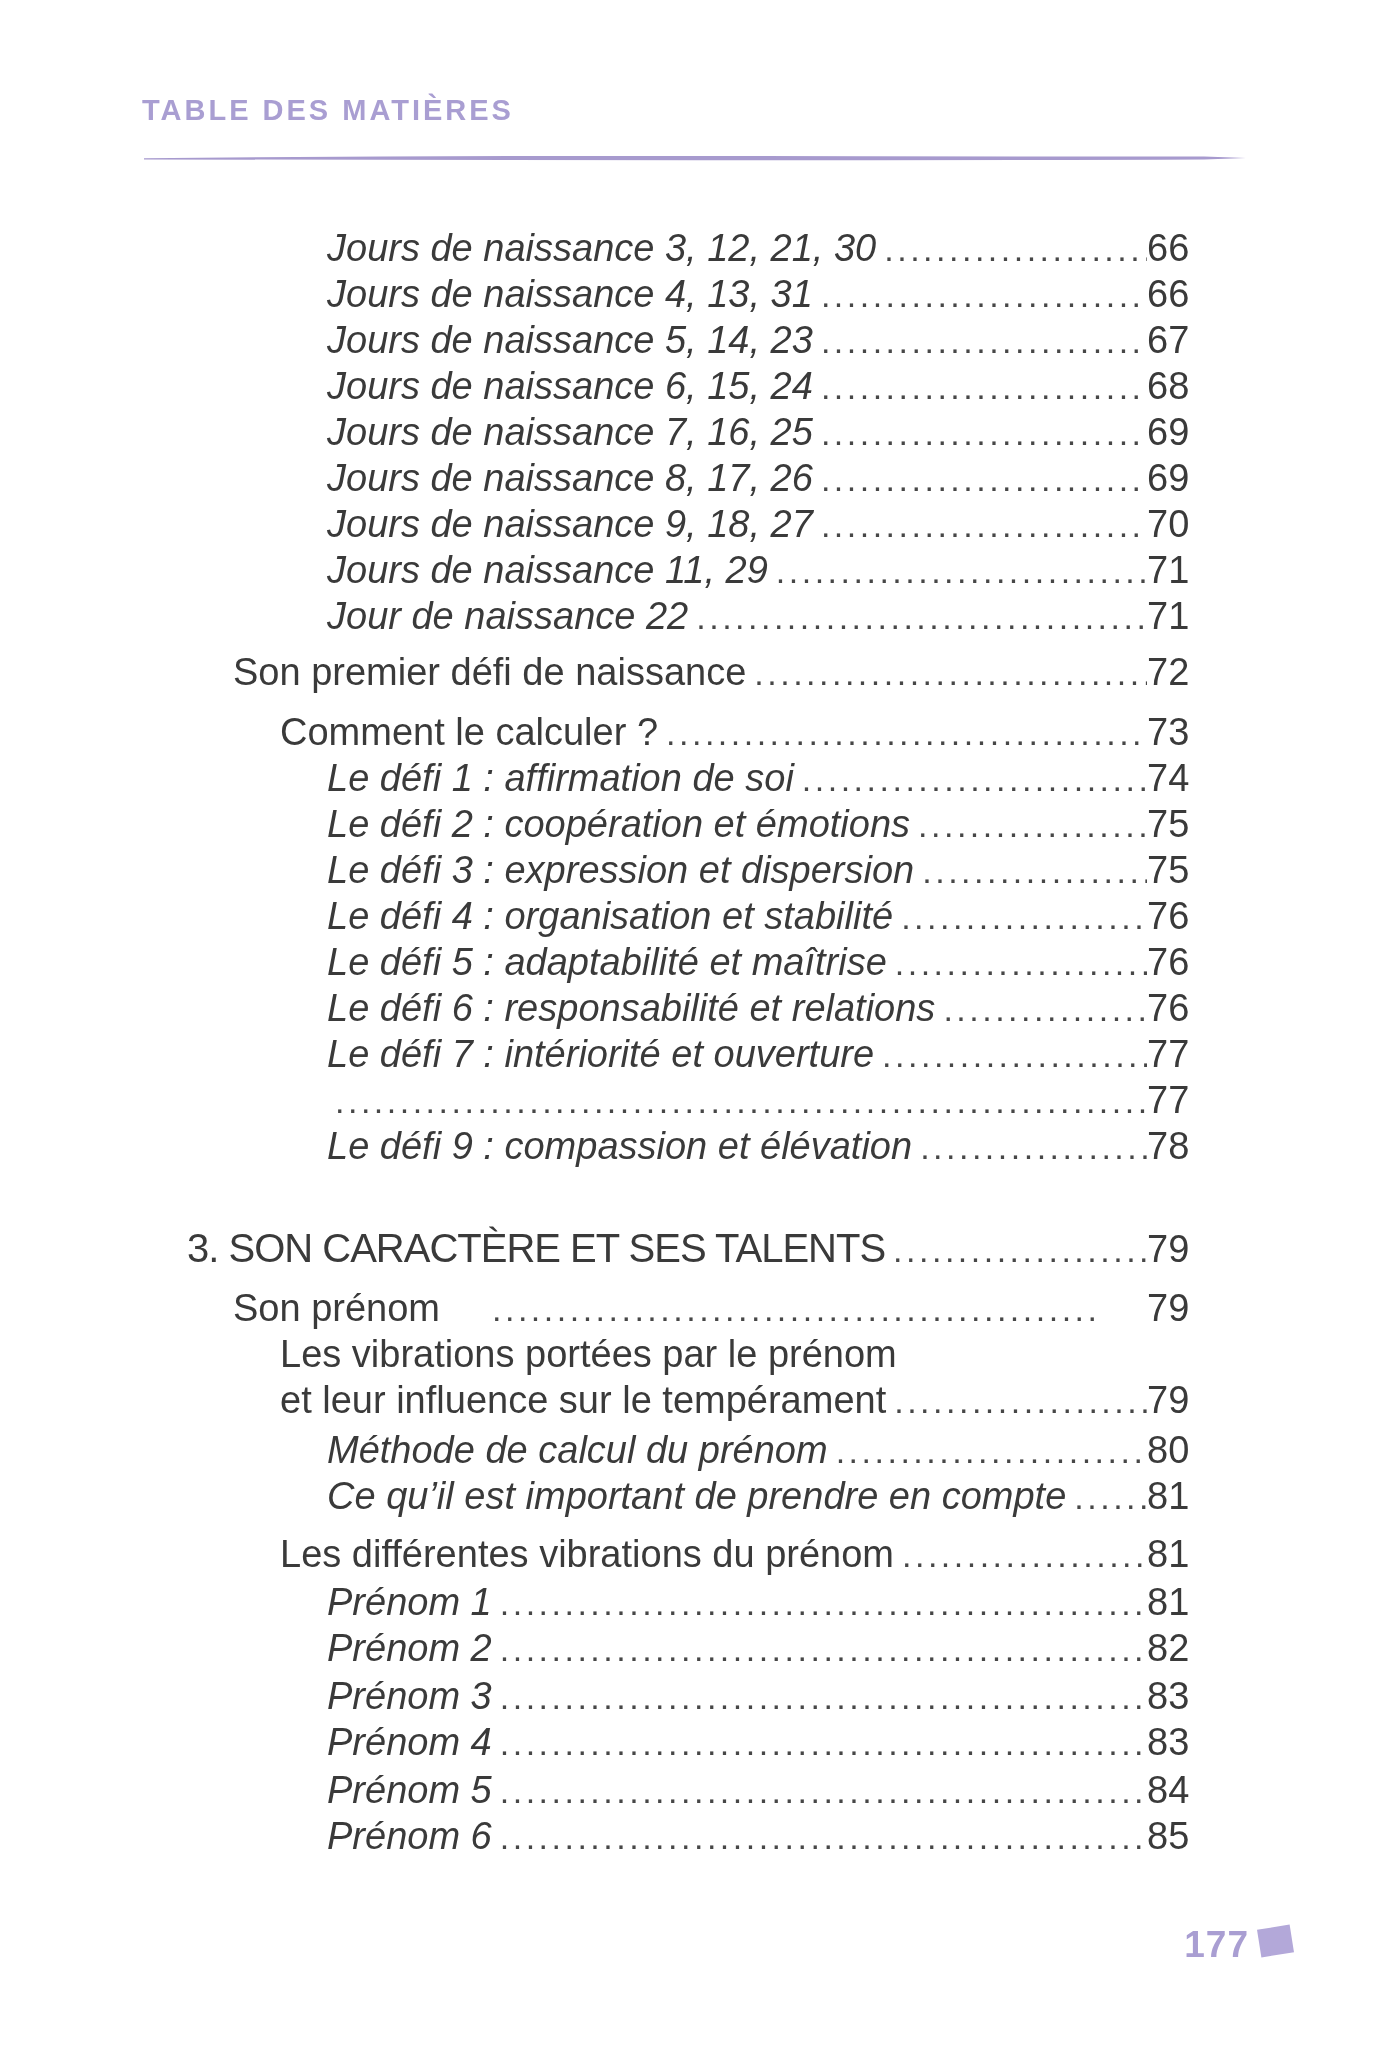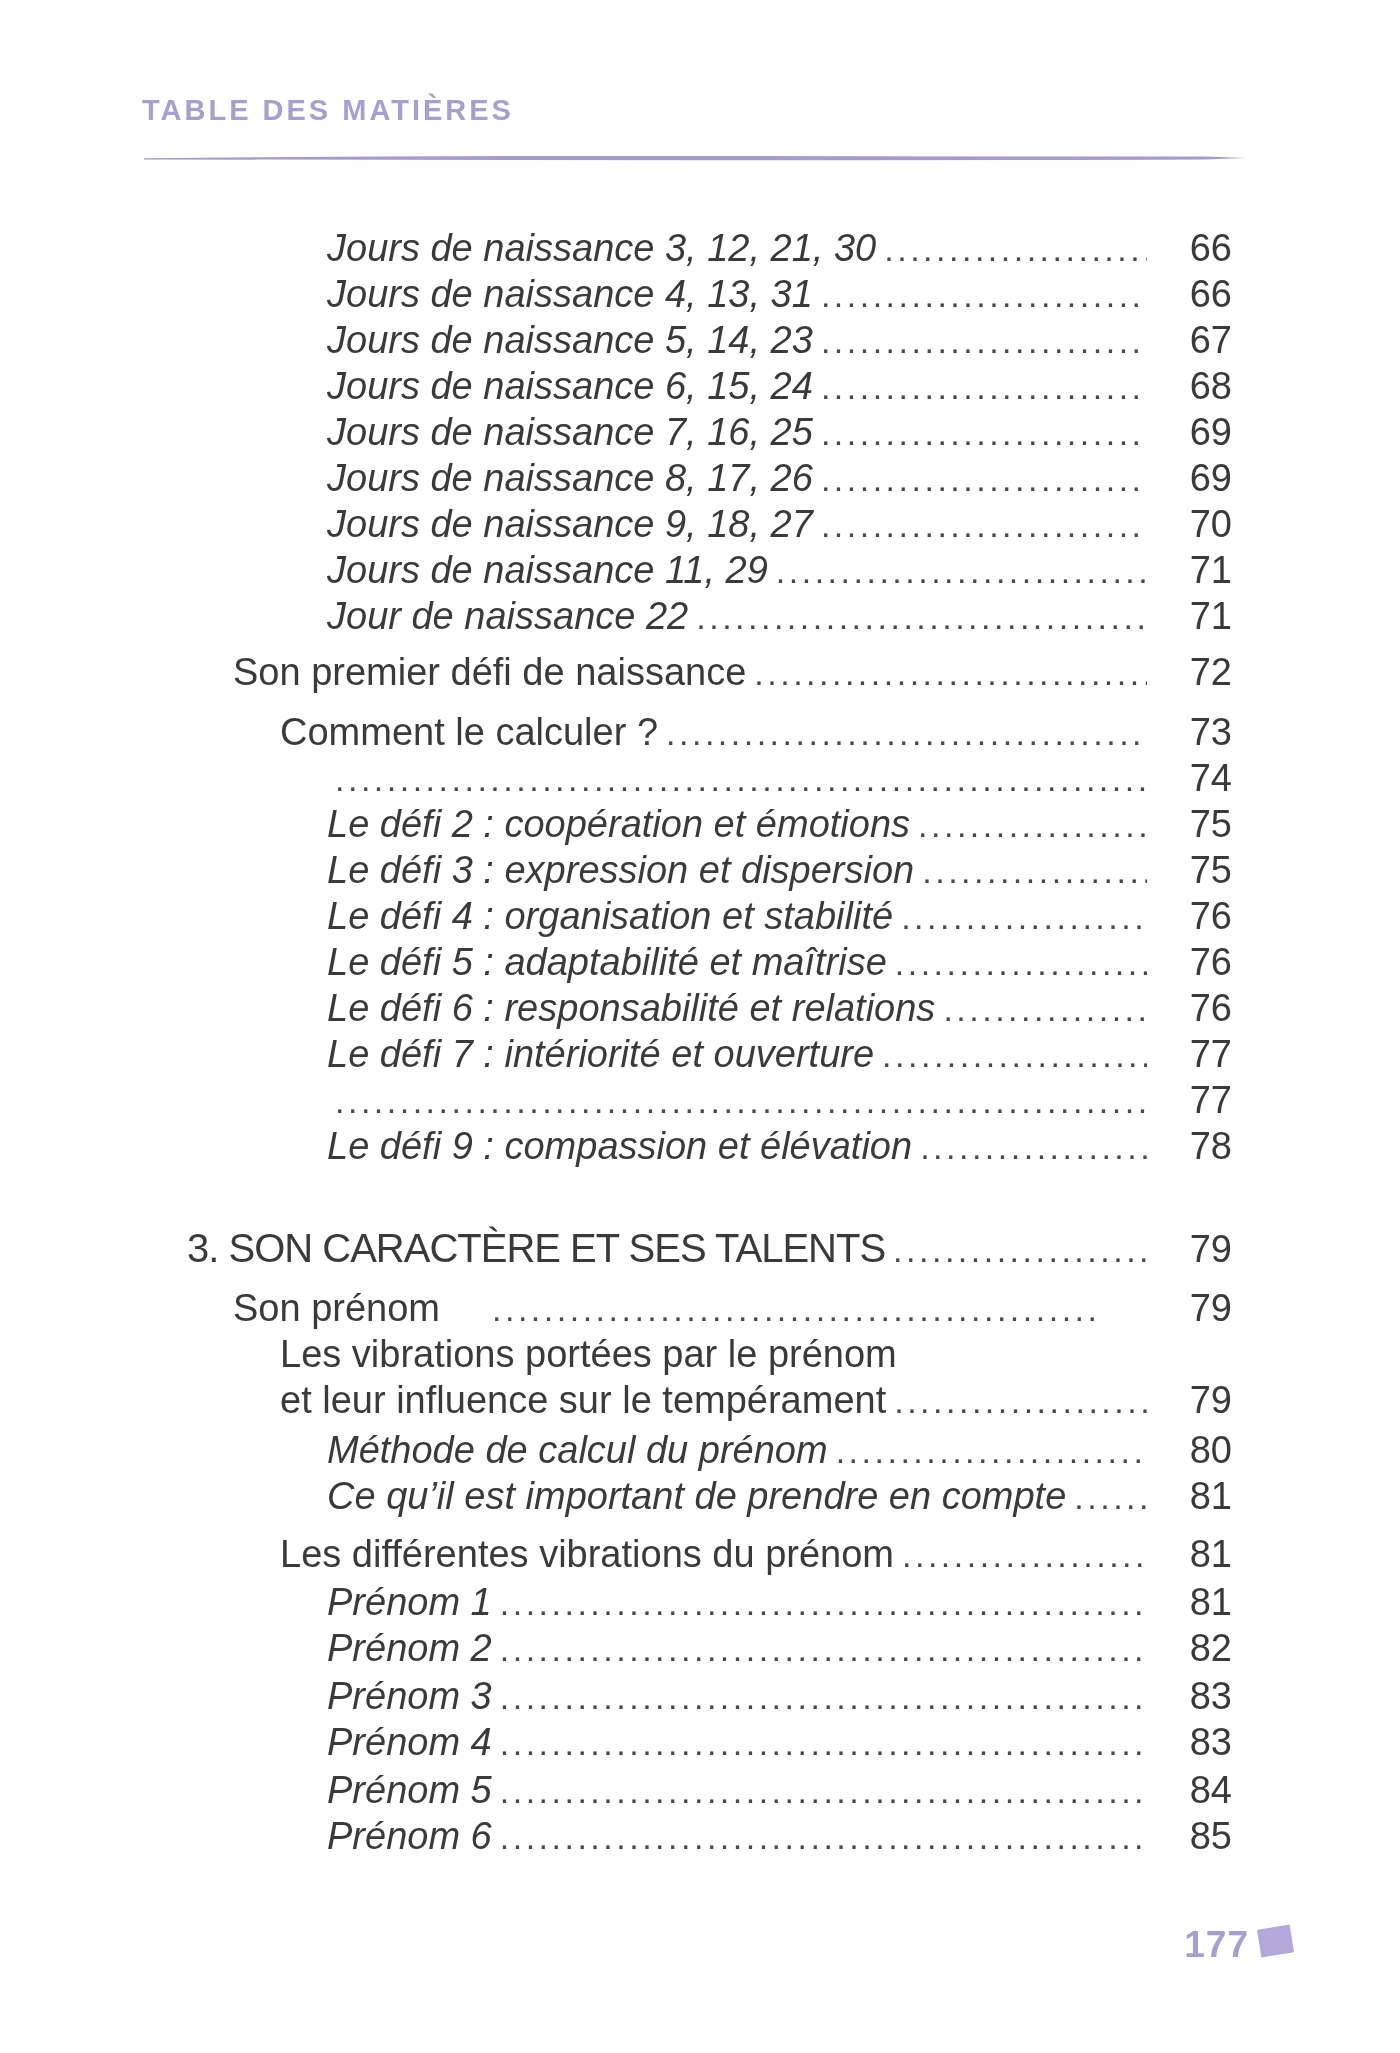--- a/index.html
+++ b/index.html
@@ -54,21 +54,21 @@
     font-size:34px;
     letter-spacing:3.5px;
     color:#474747;
   }
   .leader::after {
     content:"....................................................................................................";
   }
   .pagenum {
     flex:0 0 auto;
     min-width:85px;
-    text-align:right;
+    text-align:left;
     font-style:normal;
     font-size:38px;
   }
   .footer {
     position:absolute;
     top:1926px; left:1040px; width:252px;
     display:flex;
     justify-content:flex-end;
     align-items:flex-start;
     gap:10px;
@@ -148,20 +148,21 @@
         <span class="label">Son premier défi de naissance</span>
         <div class="leader"></div>
         <span class="pagenum">72</span>
       </div>
       <div class="row lvl2" style="margin-top: 14px;">
         <span class="label">Comment le calculer ?</span>
         <div class="leader"></div>
         <span class="pagenum">73</span>
       </div>
       <div class="row lvl3 italic">
+        <span class="label">Le défi 1 : affirmation de soi</span>
         <div class="leader"></div>
         <span class="pagenum">74</span>
       </div>
       <div class="row lvl3 italic">
         <span class="label">Le défi 2 : coopération et émotions</span>
         <div class="leader"></div>
         <span class="pagenum">75</span>
       </div>
       <div class="row lvl3 italic">
         <span class="label">Le défi 3 : expression et dispersion</span>

